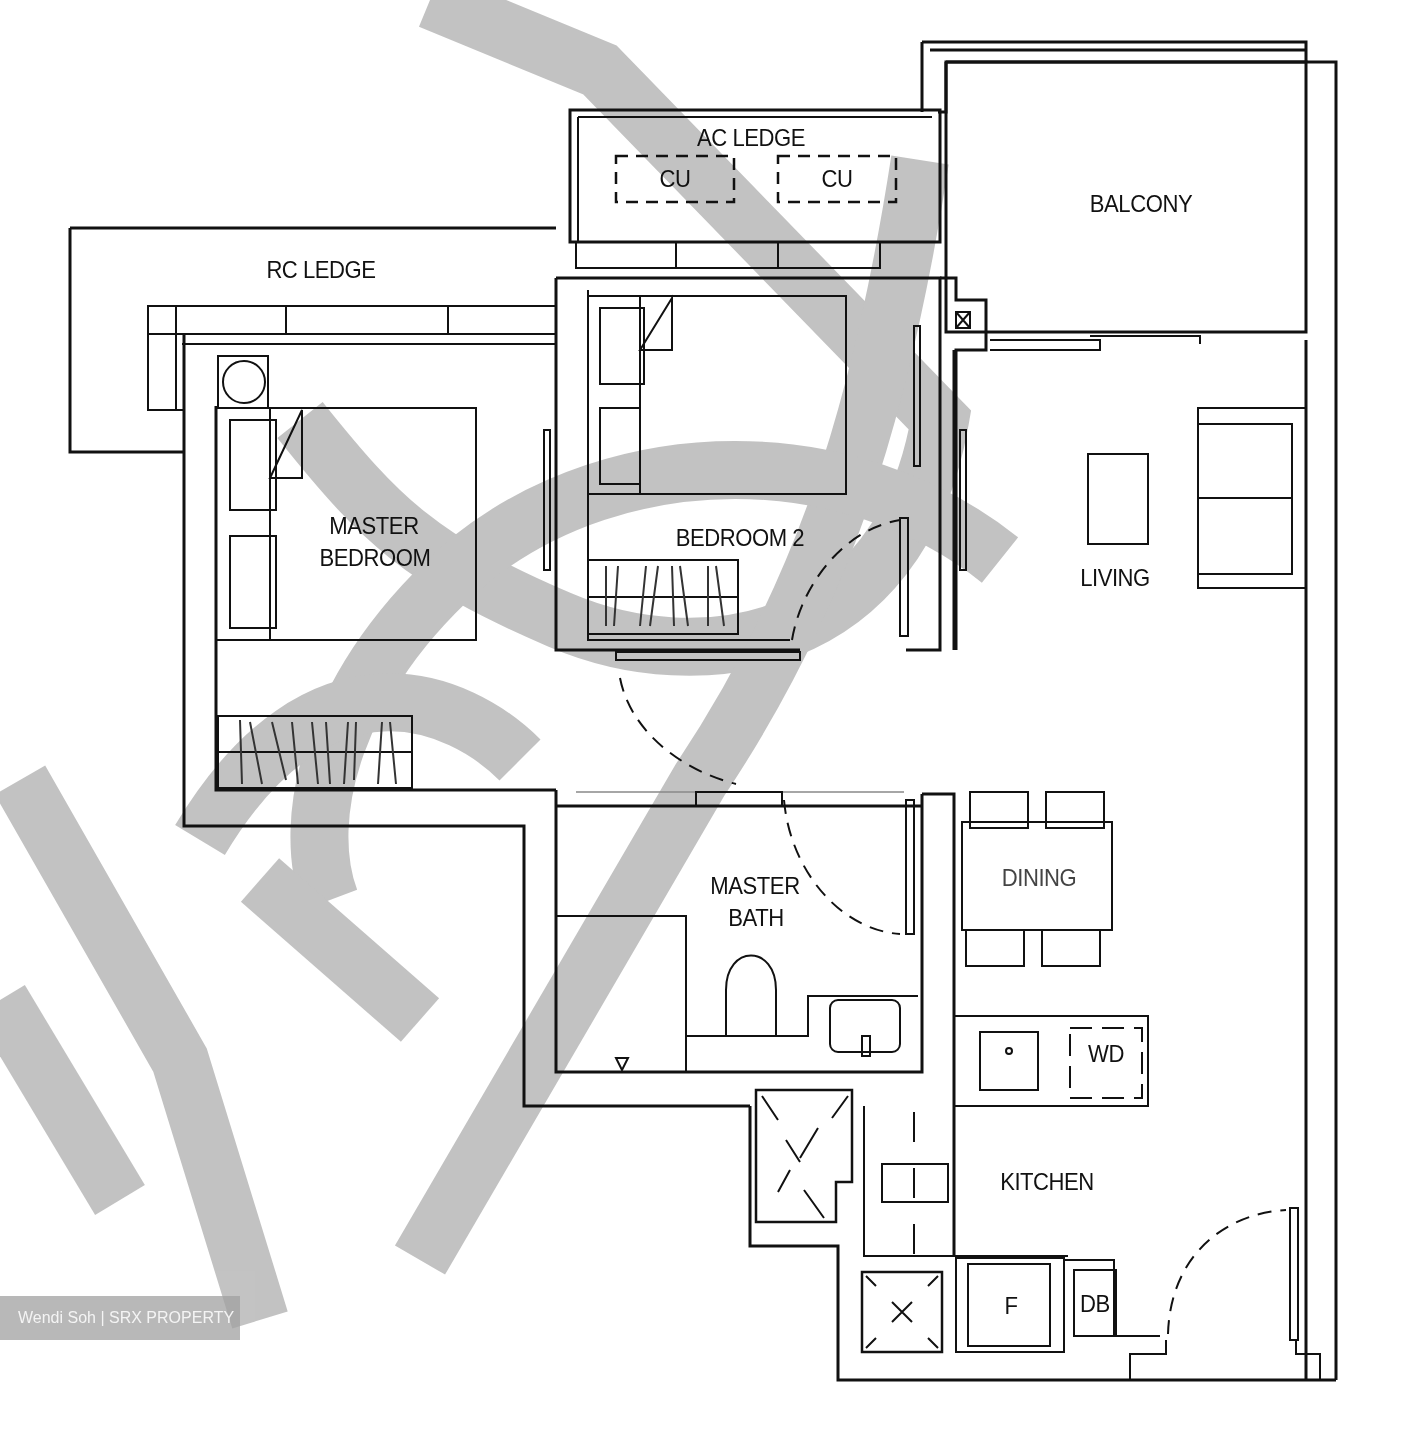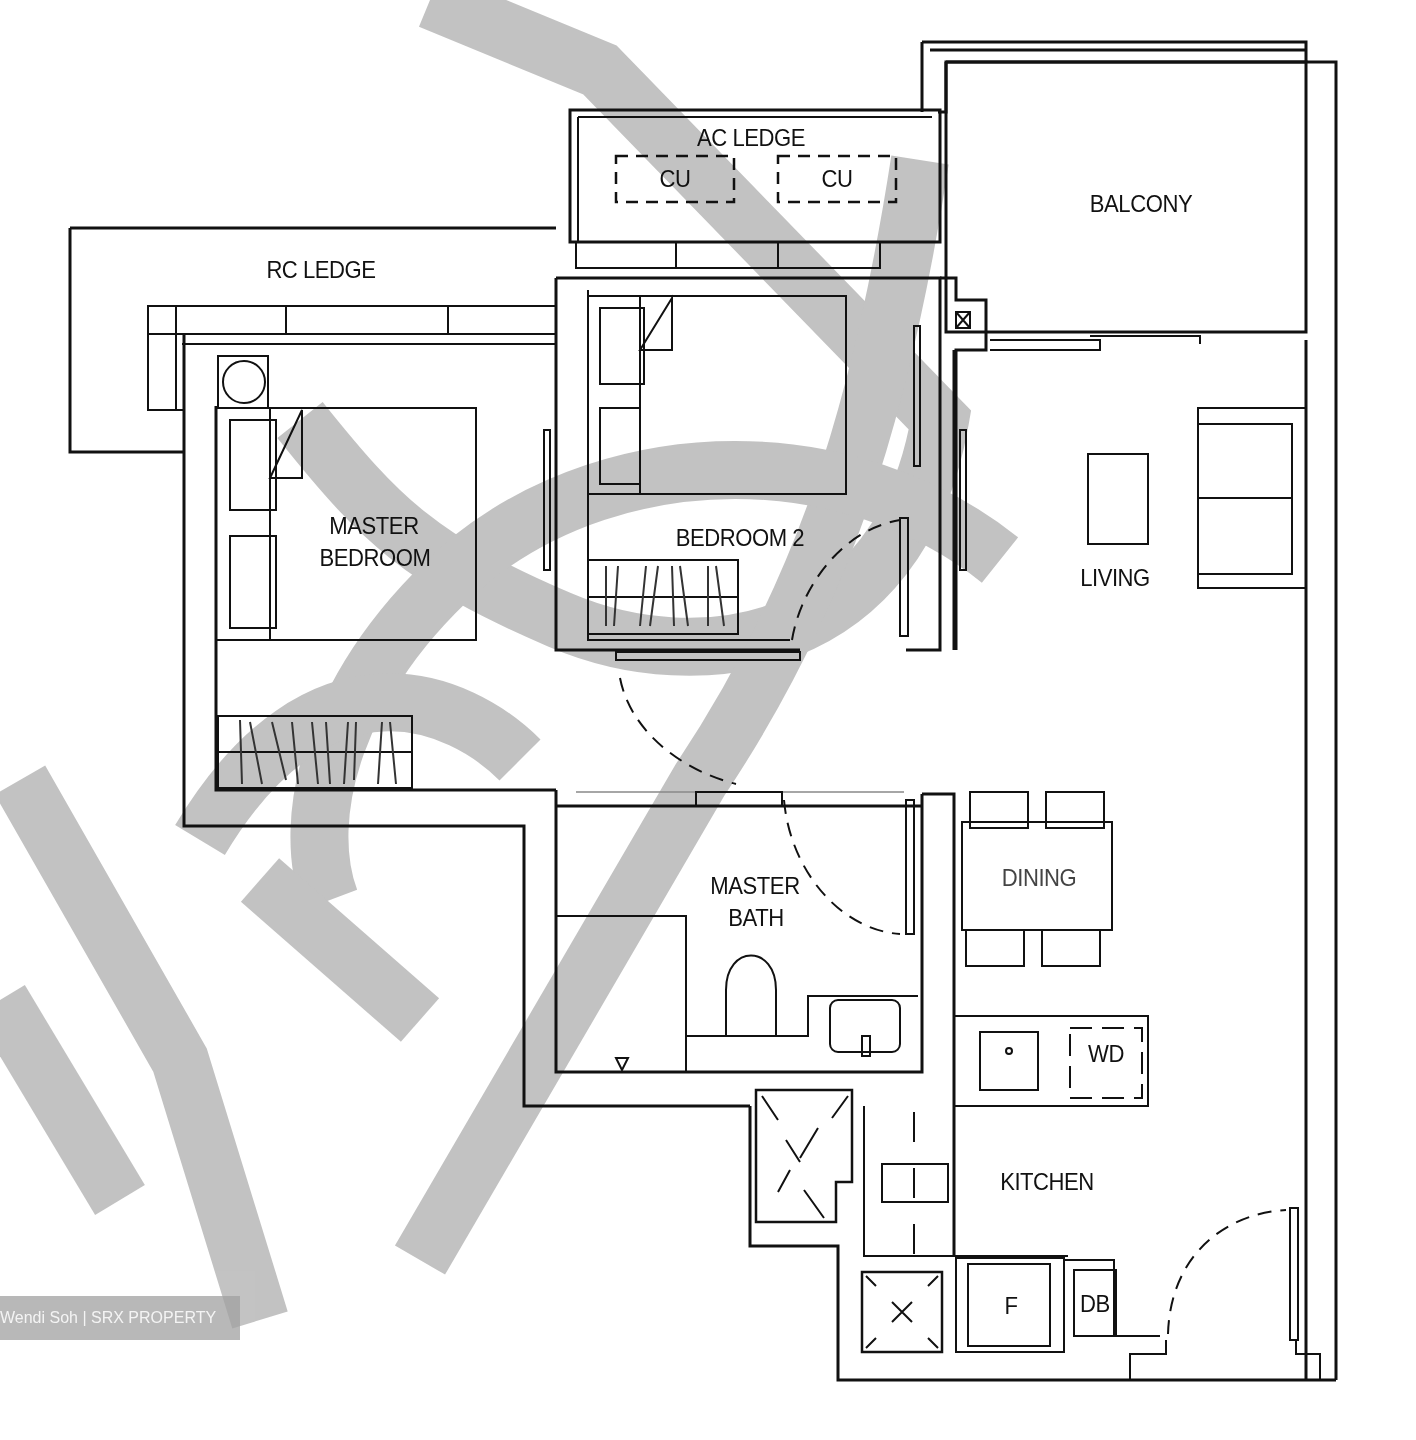--- a/index.html
+++ b/index.html
@@ -1,19 +1,19 @@
 <!DOCTYPE html>
 <html><head>
   <meta charset="utf-8">
   <style>
     html, body { margin: 0; padding: 0; background: #ffffff; }
     body { width: 1416px; height: 1440px; position: relative; overflow: hidden; font-family: "Liberation Sans", sans-serif; }
     #plan { position: absolute; left: 0; top: 0; width: 1416px; height: 1440px; }
     .lbl { position: absolute; font-family: "Liberation Sans", sans-serif; font-size: 24px; color: #111; letter-spacing: -0.5px; text-align: center; white-space: nowrap; transform: scaleX(0.92); line-height: 32px; }
-    .credit { position: absolute; left: 0; top: 1296px; width: 240px; height: 44px; background: rgba(160,160,160,0.75); color: #f4f4f4; font-family: "Liberation Sans", sans-serif; font-size: 16px; line-height: 44px; padding-left: 0; box-sizing: border-box; }
+    .credit { position: absolute; left: 0; top: 1296px; width: 240px; height: 44px; background: rgba(160,160,160,0.75); color: #f4f4f4; font-family: "Liberation Sans", sans-serif; font-size: 16px; line-height: 44px; padding-left: 18px; box-sizing: border-box; }
   </style>
 </head>
 <body>
 
 <svg id="plan" viewBox="0 0 1416 1440" xmlns="http://www.w3.org/2000/svg">
 
   <g fill="none" stroke="#b8b8b8" stroke-width="58" opacity="0.85" stroke-linecap="butt">
     <path d="M430 0 L 600 70 L 940 420 C 900 650 700 680 560 620 C 420 560 380 520 300 420"></path>
     <path d="M920 160 C 880 420 820 600 700 780 L 420 1260"></path>
     <path d="M1000 560 C 850 440 620 440 470 560 C 330 680 300 820 330 900"></path>

